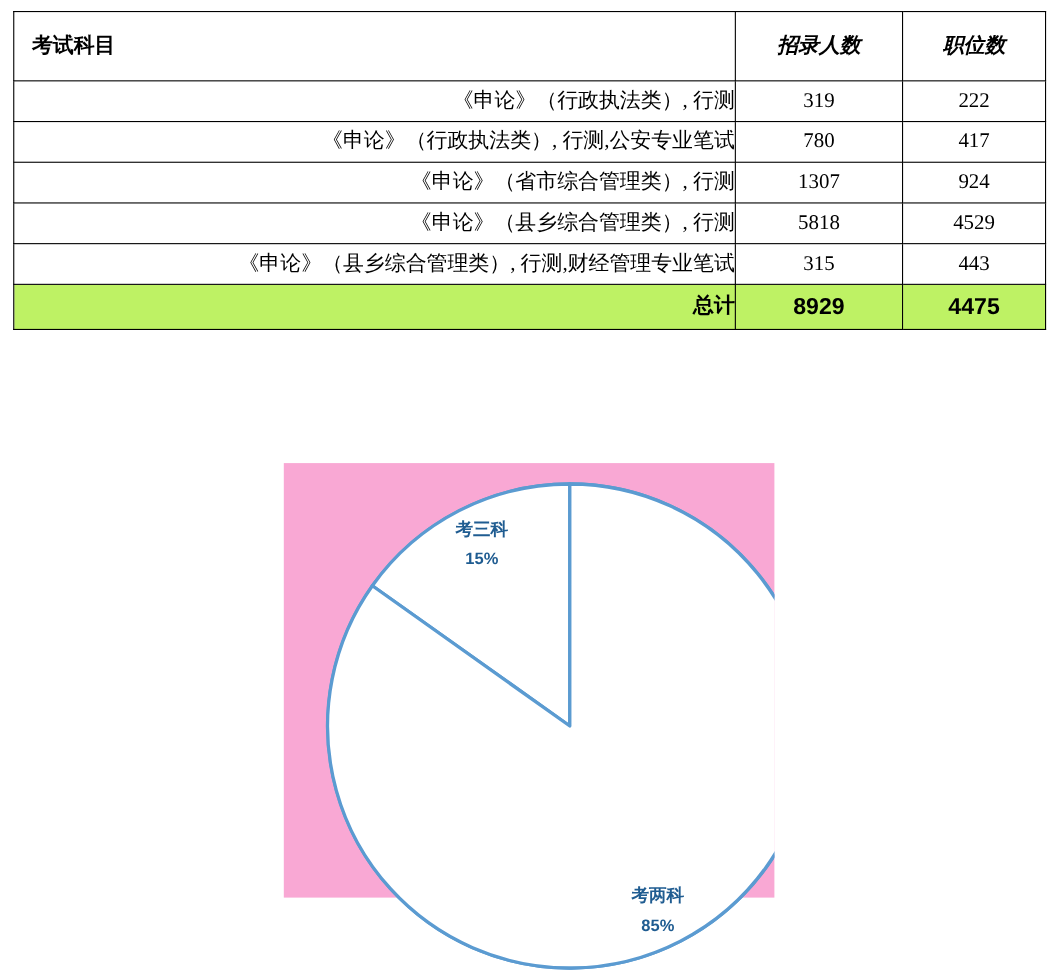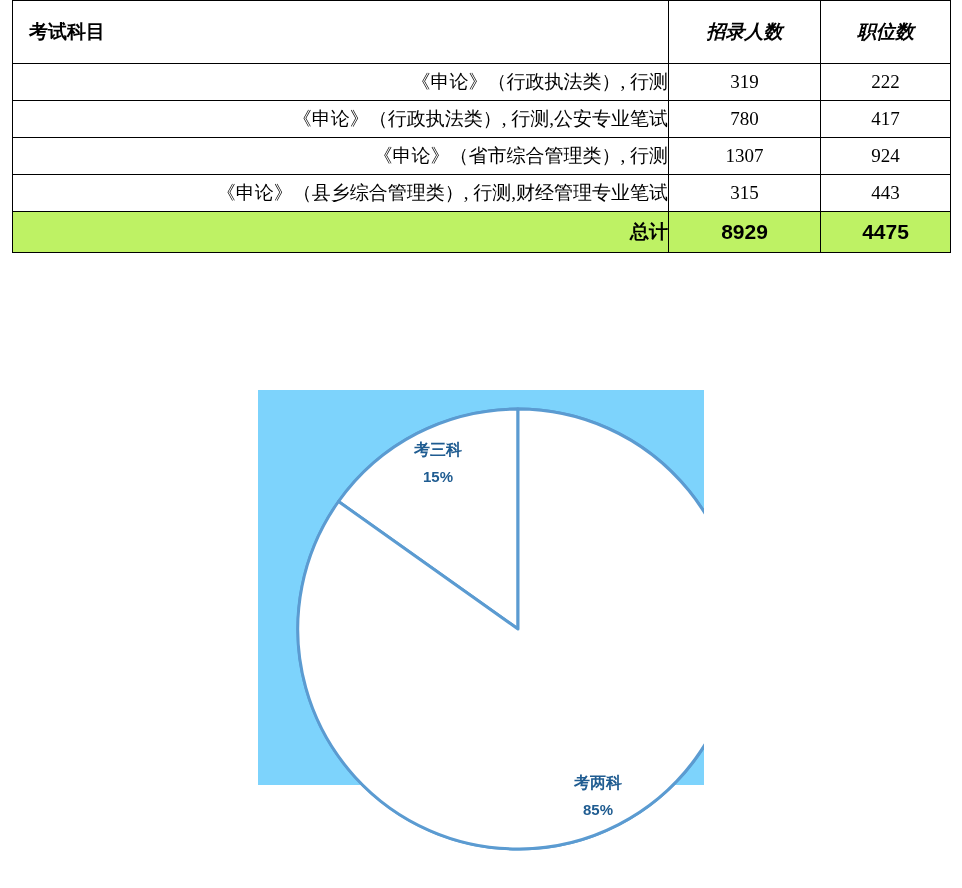--- a/index.html
+++ b/index.html
@@ -13,21 +13,21 @@
     font-family: "Liberation Serif", "DejaVu Serif", serif;
     color: #000000;
     position: relative;
     overflow: hidden;
   }
 
   
   .table-wrap {
     position: absolute;
     left: 12px;
-    top: 0;
+    top: 10px;
     width: 938px;
   }
   table.data-table {
     border-collapse: collapse;
     width: 100%;
     table-layout: fixed;
   }
   table.data-table th,
   table.data-table td {
     border: 1px solid #000000;
@@ -77,24 +77,24 @@
     padding-left: 12px;
   }
   tr.total-row td.num-cell {
     font-size: 21px;
   }
 
   
   .chart-panel {
     position: absolute;
     left: 258px;
-    top: 390px;
+    top: 421px;
     width: 446px;
     height: 395px;
-    background: #7dd3fc;
+    background: #f9a8d4;
   }
   .chart-svg {
     display: block;
     width: 446px;
     height: 486px;
   }
   .slice-label {
     font-family: "Liberation Sans", "DejaVu Sans", sans-serif;
     font-weight: bold;
     font-size: 16px;
@@ -131,20 +131,25 @@
         <td class="subject-cell">《申论》（行政执法类）, 行测,公安专业笔试</td>
         <td class="num-cell">780</td>
         <td class="num-cell">417</td>
       </tr>
       <tr>
         <td class="subject-cell">《申论》（省市综合管理类）, 行测</td>
         <td class="num-cell">1307</td>
         <td class="num-cell">924</td>
       </tr>
       <tr>
+        <td class="subject-cell">《申论》（县乡综合管理类）, 行测</td>
+        <td class="num-cell">5818</td>
+        <td class="num-cell">4529</td>
+      </tr>
+      <tr>
         <td class="subject-cell">《申论》（县乡综合管理类）, 行测,财经管理专业笔试</td>
         <td class="num-cell">315</td>
         <td class="num-cell">443</td>
       </tr>
       <tr class="total-row">
         <td class="subject-cell">总计</td>
         <td class="num-cell">8929</td>
         <td class="num-cell">4475</td>
       </tr>
     </tbody>

